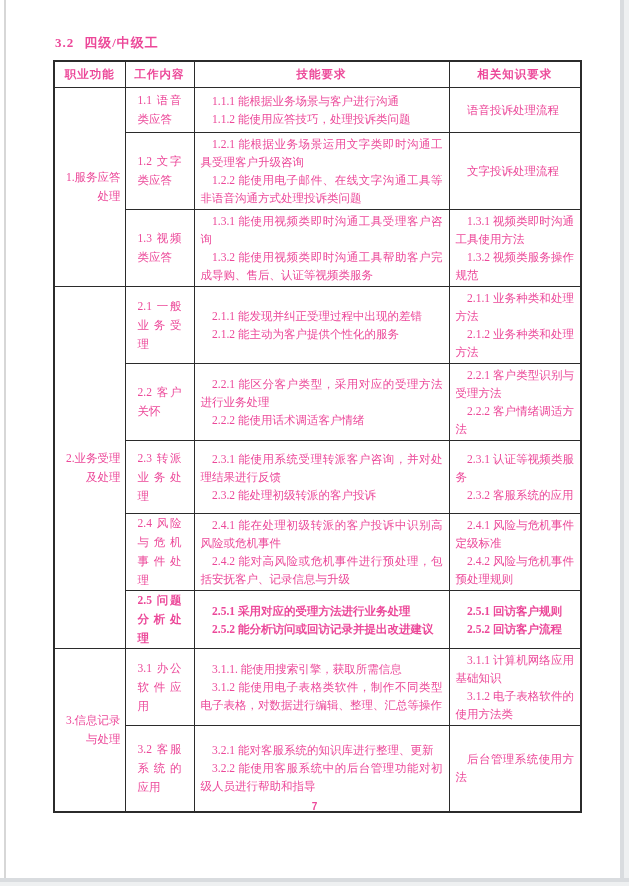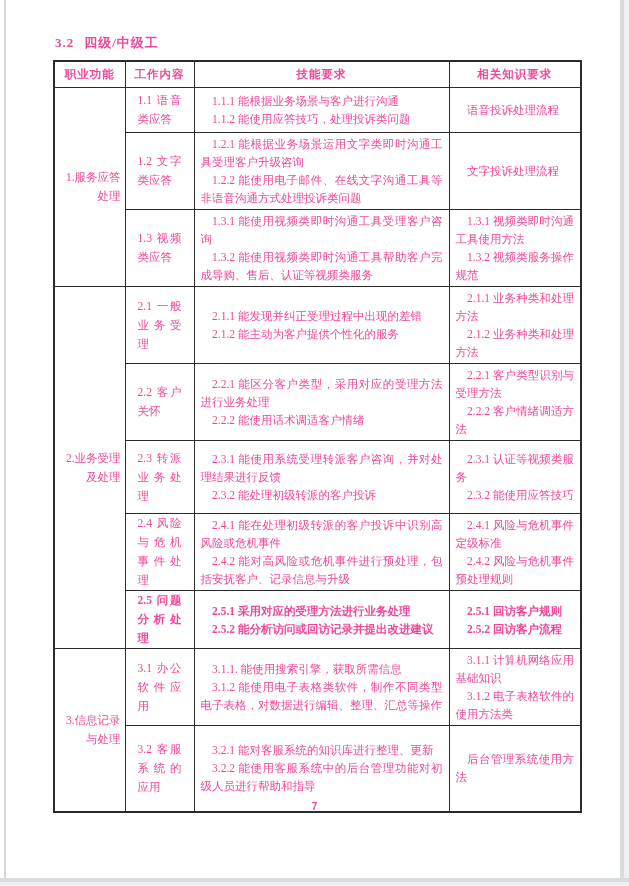--- a/index.html
+++ b/index.html
@@ -154,21 +154,21 @@
           </td>
         </tr>
         <tr style="height: 73px;">
           <td class="work">2.3 转派业务处理</td>
           <td class="req">
             <p>2.3.1 能使用系统受理转派客户咨询，并对处理结果进行反馈</p>
             <p>2.3.2 能处理初级转派的客户投诉</p>
           </td>
           <td class="req">
             <p>2.3.1 认证等视频类服务</p>
-            <p>2.3.2 能使用应答技巧</p>
+            <p>2.3.2 客服系统的应用</p>
           </td>
         </tr>
         <tr style="height: 77px;">
           <td class="work">2.4 风险与危机事件处理</td>
           <td class="req">
             <p>2.4.1 能在处理初级转派的客户投诉中识别高风险或危机事件</p>
             <p>2.4.2 能对高风险或危机事件进行预处理，包括安抚客户、记录信息与升级</p>
           </td>
           <td class="req">
             <p>2.4.1 风险与危机事件定级标准</p>

